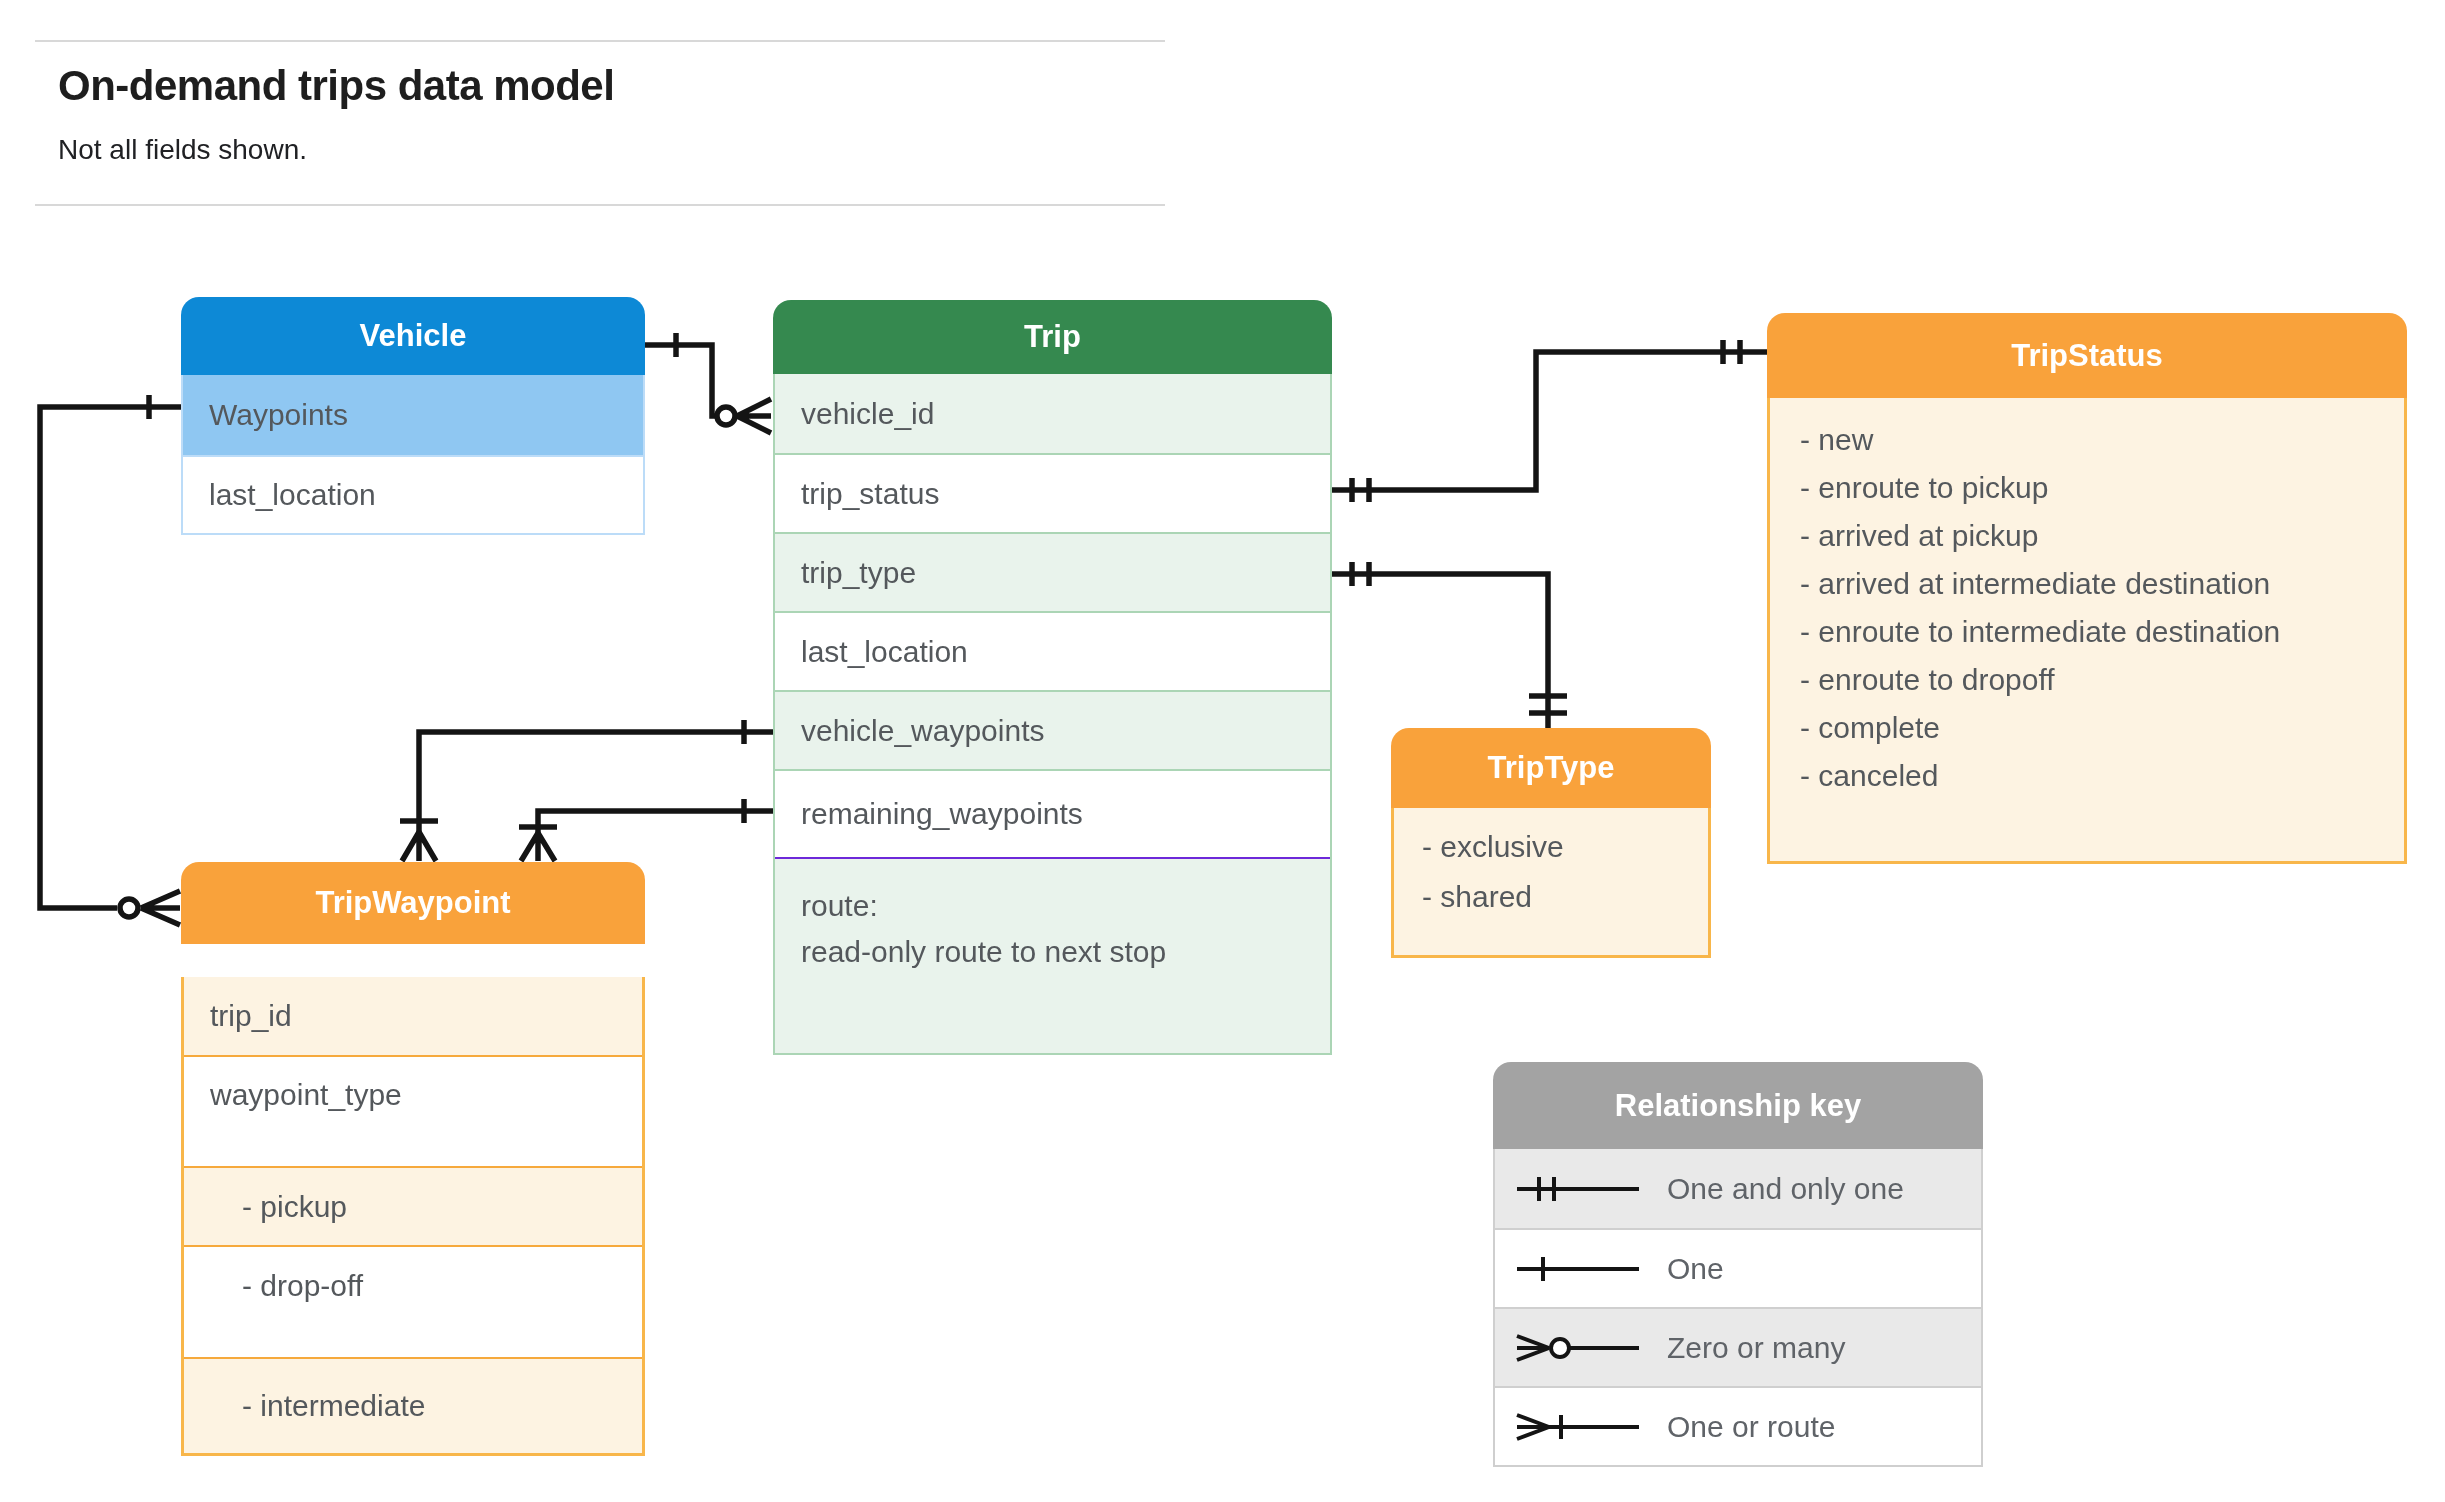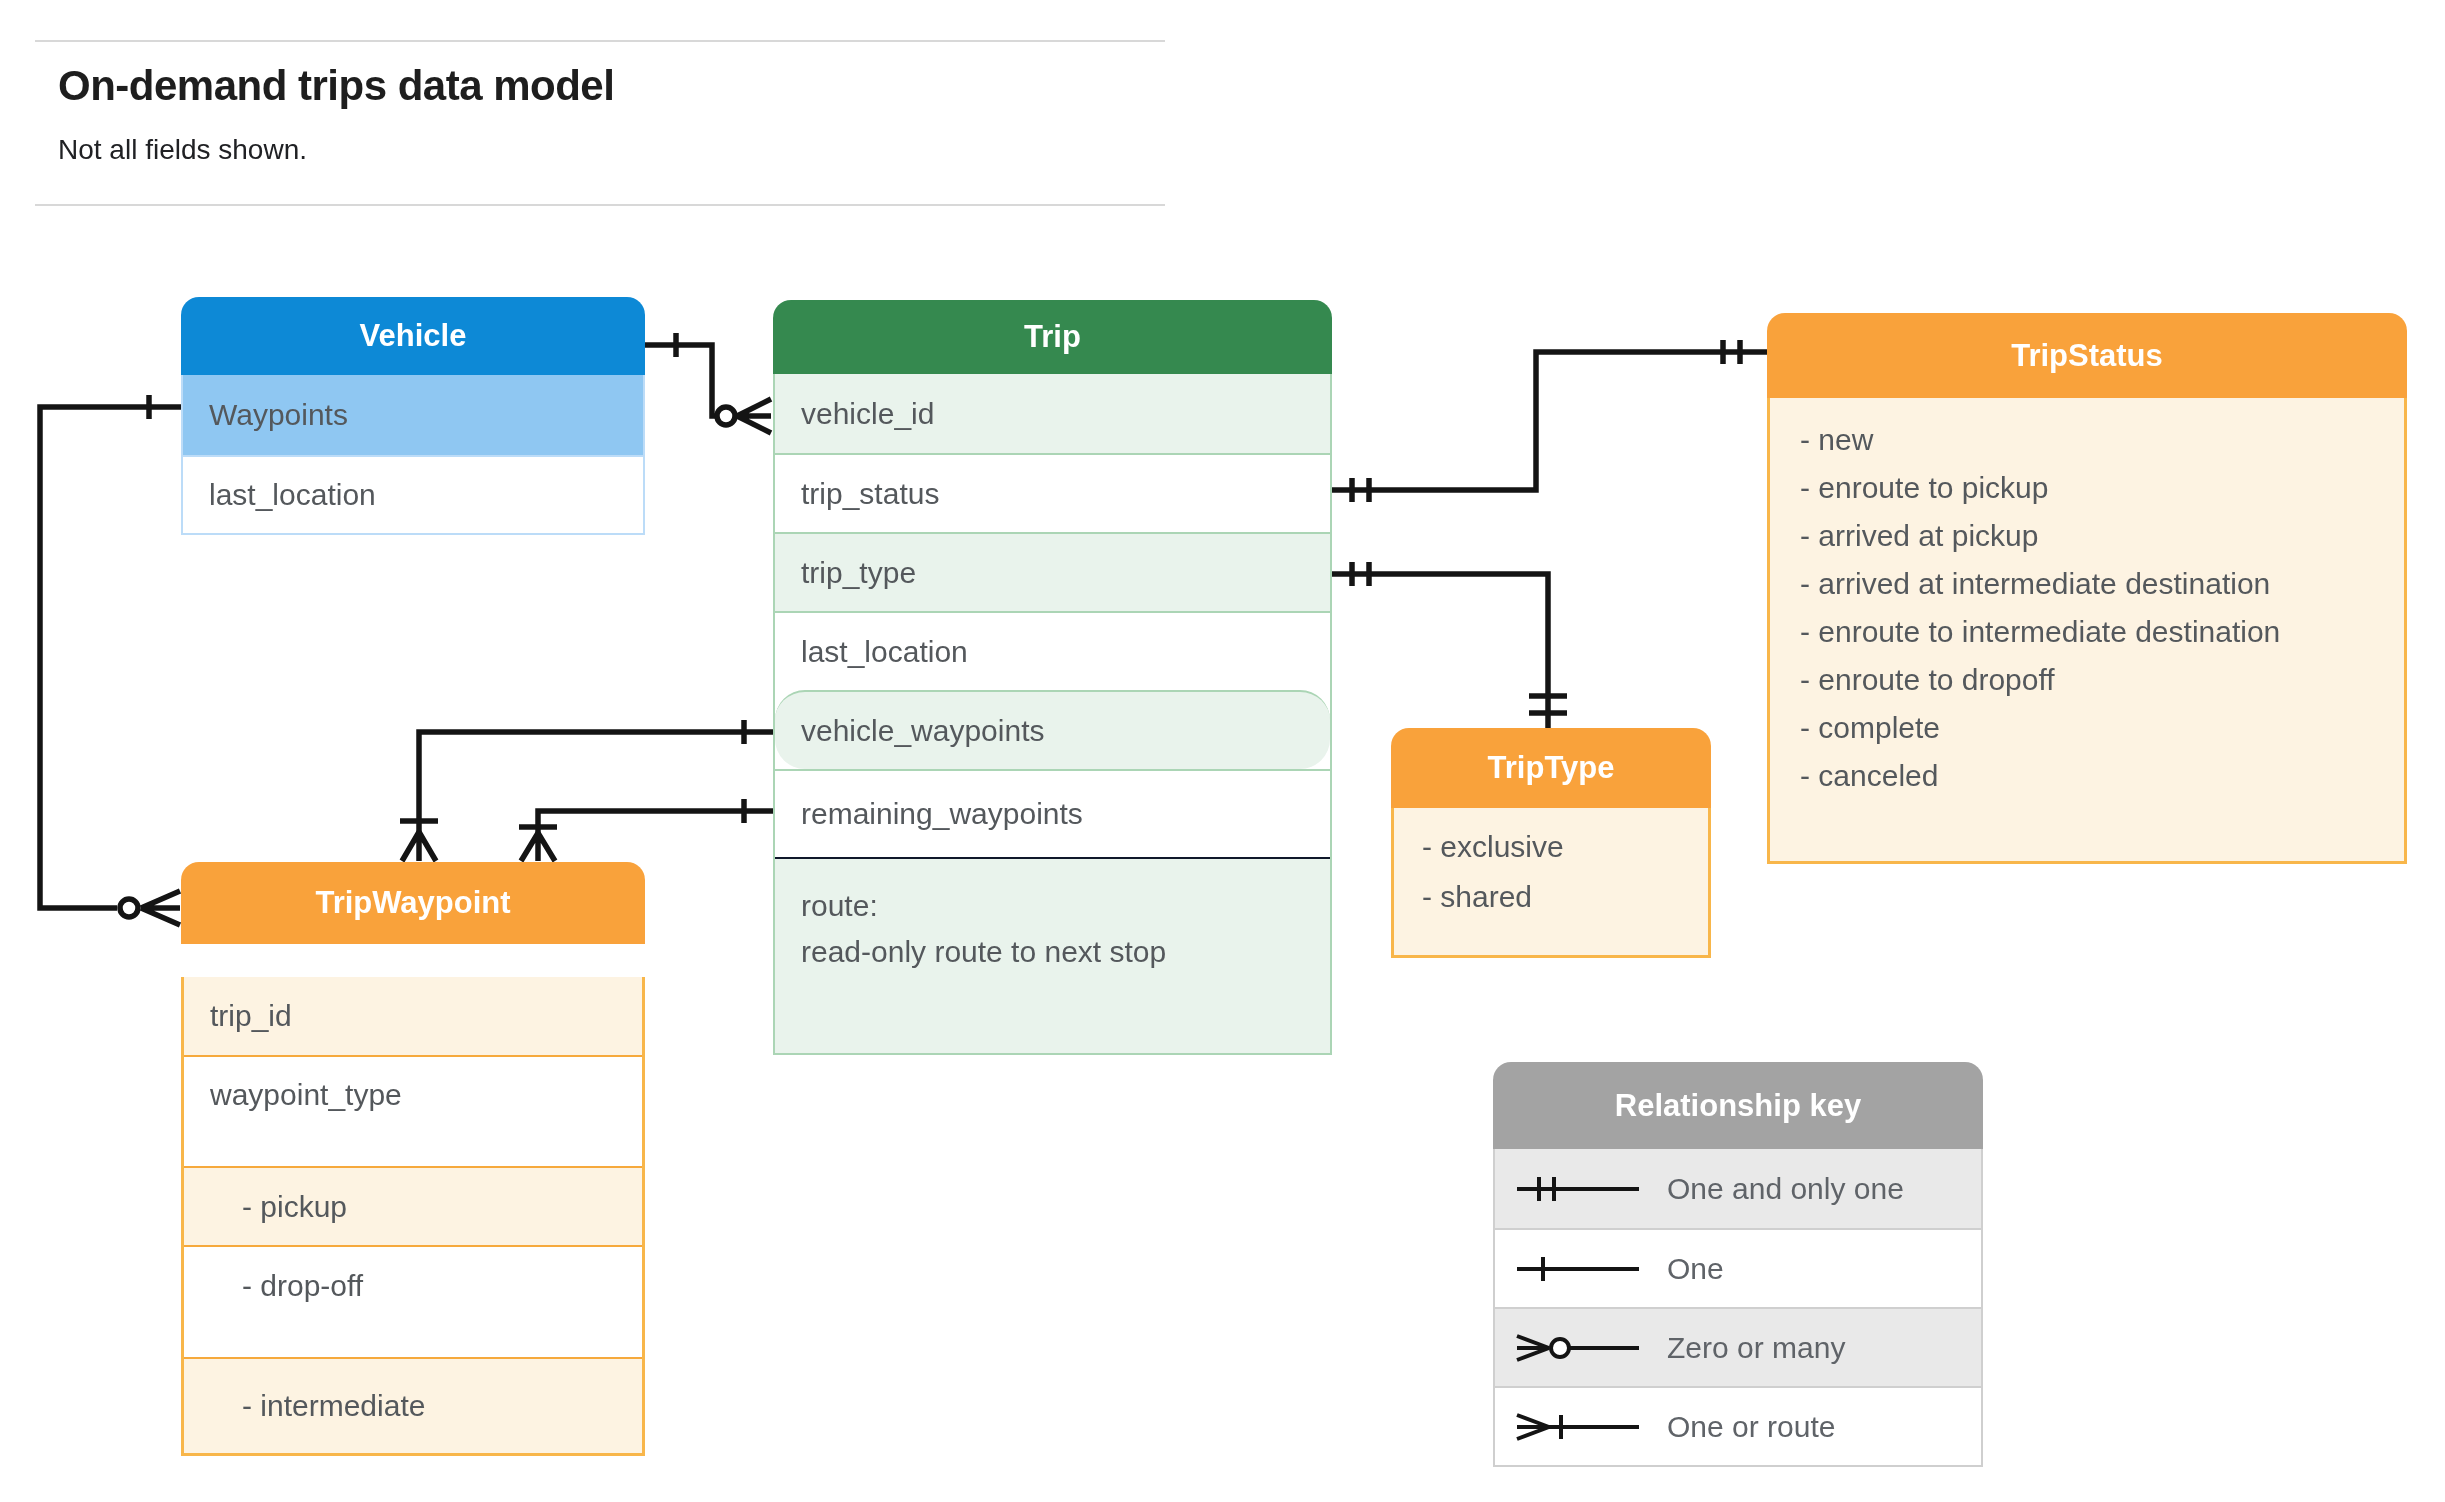--- a/index.html
+++ b/index.html
@@ -20,21 +20,21 @@
   .vehicle .hd{background:#0d89d6;}
   .vehicle .body{border:2px solid #bcdcf8;border-top:none;}
   .vehicle .r0{background:#8fc7f2;}
   .vehicle .r1{background:#ffffff;border-top:2px solid #bcdcf8;}
   
   .trip .hd{background:#35894f;}
   .trip .body{border:2px solid #abd5b5;border-top:none;}
   .trip .alt{background:#e9f3ec;}
   .trip .row{border-top:2px solid #abd5b5;}
   .trip .row.first{border-top:none;}
-  .trip .note{border-top:2px solid #0f172a;background:#e9f3ec;
+  .trip .note{border-top:2px solid #6d28d9;background:#e9f3ec;
               padding:24px 26px 0 26px;font-size:30px;color:#54585c;line-height:46px;}
   
   .orange .hd{background:#f9a23b;}
   .orange .body{border:3px solid #f8b64a;border-top:none;}
   .orange .alt{background:#fdf3e2;margin-top:33px;}
   .orange .row{border-top:2px solid #f6a93c;}
   .orange .row.first{border-top:none;}
   .orange .list{padding:18px 0 0 30px;font-size:30px;color:#54585c;line-height:48px;background:#fdf3e2;}
   .orange .list2{padding:14px 0 0 28px;font-size:30px;color:#54585c;line-height:50px;background:#fdf3e2;}
   
@@ -110,21 +110,21 @@
   </div>
 </div>
 
 <div class="entity trip" style="left:773px;top:300px;width:559px;">
   <div class="hd" style="height:74px;">Trip</div>
   <div class="body">
     <div class="row alt first" style="height:79px;">vehicle_id</div>
     <div class="row" style="height:79px;">trip_status</div>
     <div class="row alt" style="height:79px;">trip_type</div>
     <div class="row" style="height:79px;">last_location</div>
-    <div class="row alt" style="height:79px;border-radius:30px;">vehicle_waypoints</div>
+    <div class="row alt" style="height:79px;">vehicle_waypoints</div>
     <div class="row" style="height:88px;">remaining_waypoints</div>
     <div class="note" style="height:170px;">
       <div>route:</div>
       <div>read-only route to next stop</div>
     </div>
   </div>
 </div>
 
 <div class="entity orange" style="left:1767px;top:313px;width:640px;">
   <div class="hd" style="height:85px;">TripStatus</div>

